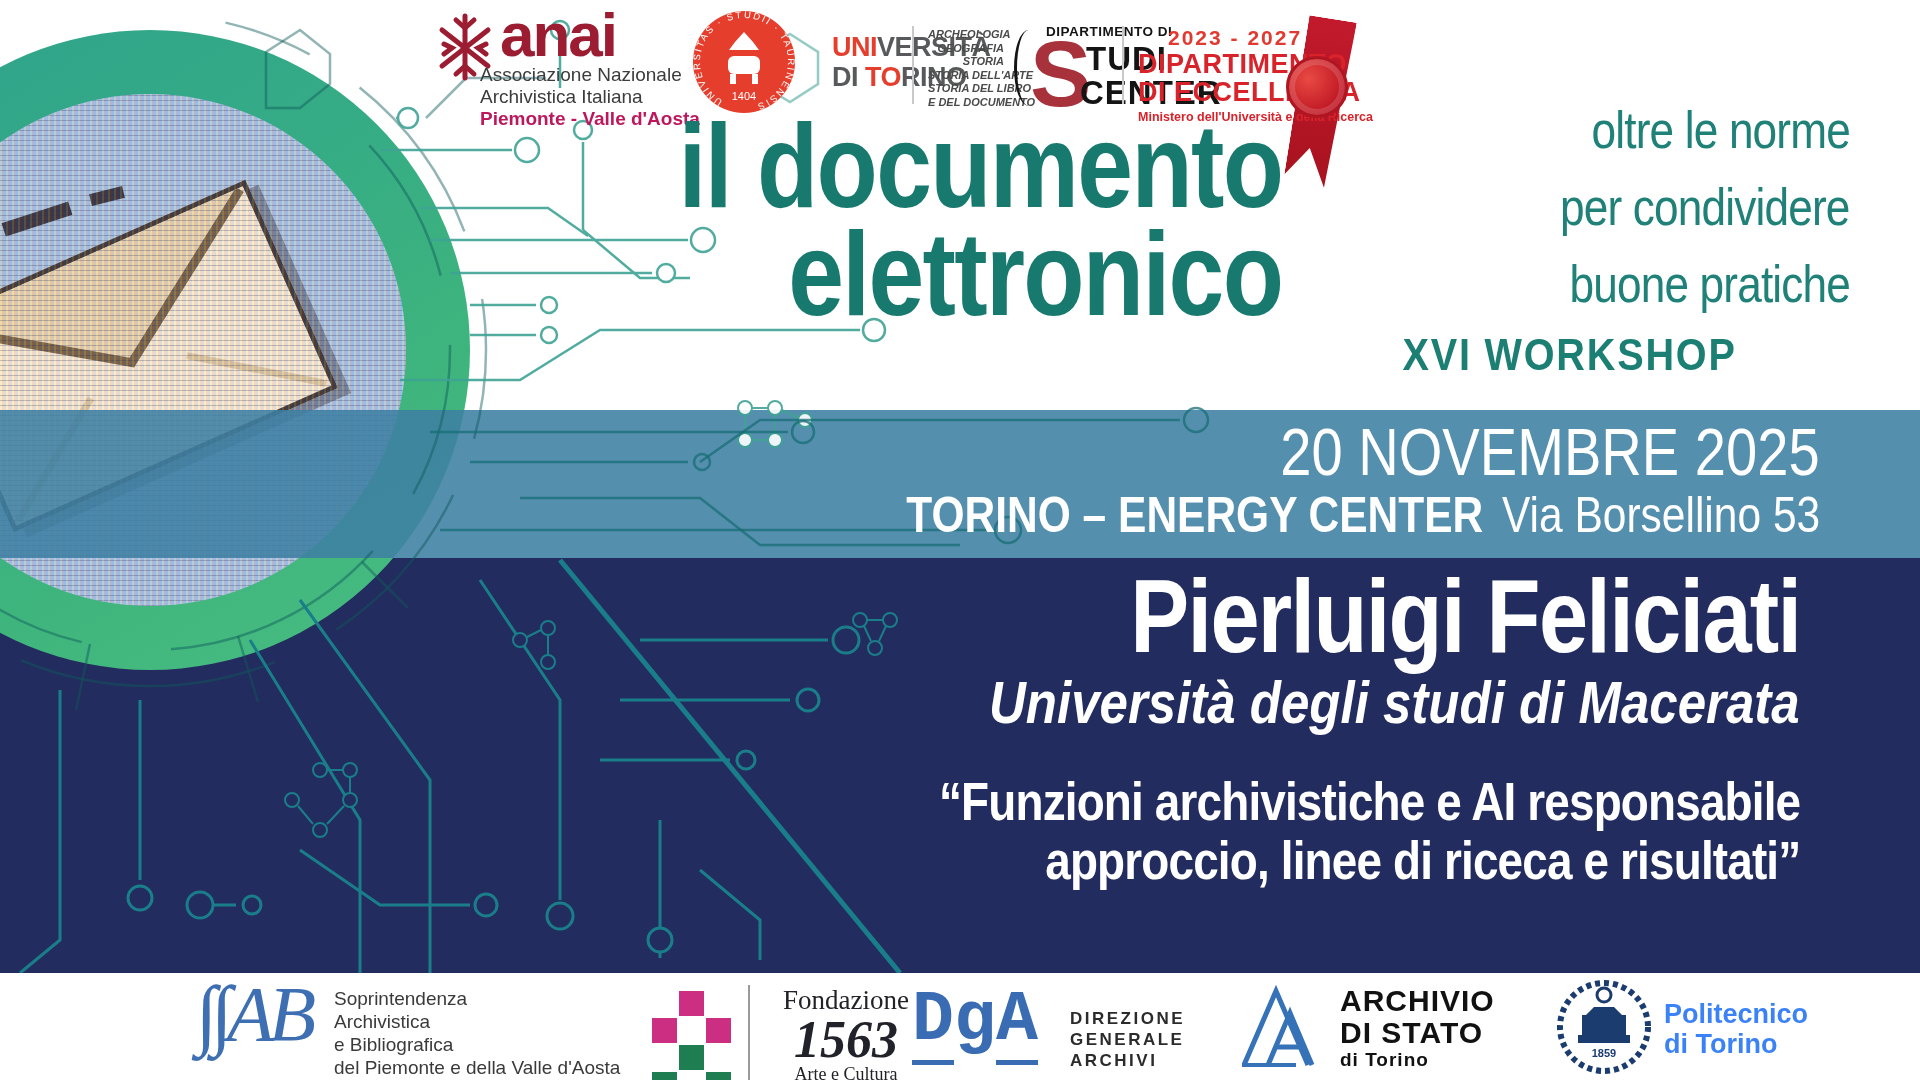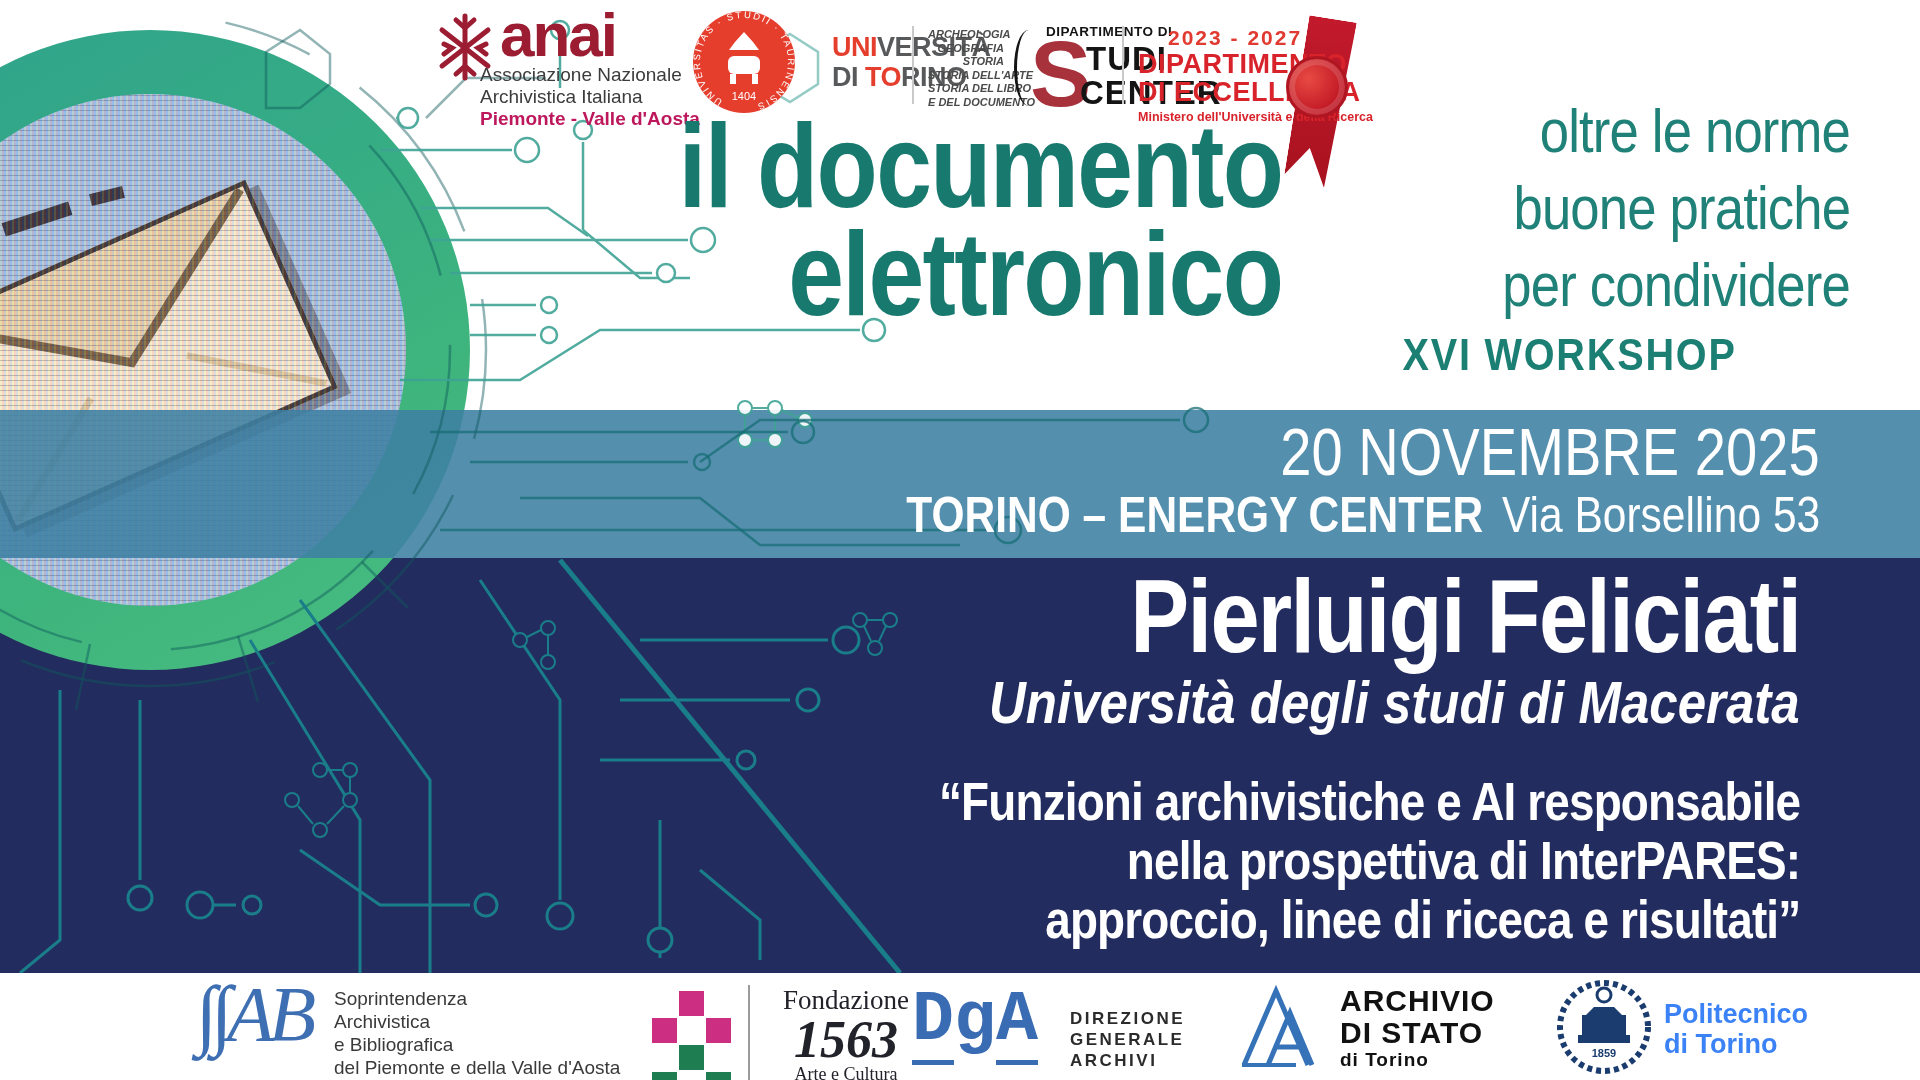--- a/index.html
+++ b/index.html
@@ -47,21 +47,21 @@
               transform:rotate(9deg);clip-path:polygon(0 0,100% 0,86% 100%,44% 78%,0 96%);}
   #ecc-seal{width:56px;height:56px;border-radius:50%;
             background:radial-gradient(circle at 35% 35%,#E84A43,#C01724 70%,#9C0F1D);
             border:3px solid #B01622;box-shadow:inset 0 0 0 6px rgba(255,255,255,.15);}
 
   
   .cond{display:inline-block;transform:scaleX(.85);transform-origin:right center;white-space:nowrap;}
   .condc{display:inline-block;transform:scaleX(.9);transform-origin:center center;white-space:nowrap;}
   #title{right:638px;top:112px;text-align:right;color:#187A6F;font-weight:700;
          font-size:118px;line-height:108px;letter-spacing:-2px;}
-  #subtitle{right:70px;top:92px;text-align:right;color:#1F8177;font-size:62px;line-height:77px;font-weight:400;letter-spacing:-1px;}
+  #subtitle{right:70px;top:92px;text-align:right;color:#1F8177;font-size:52px;line-height:77px;font-weight:400;letter-spacing:-1px;}
   #workshop{right:70px;top:330px;width:560px;text-align:center;color:#1C7F74;font-size:44px;font-weight:700;letter-spacing:2px;}
 
   
   #date-line{right:100px;top:414px;text-align:right;color:#fff;font-size:66px;font-weight:400;letter-spacing:0;}
   #venue-line{right:100px;top:486px;text-align:right;color:#fff;font-size:50px;}
   #venue-line .b{font-weight:700;}
   #venue-line .r{font-weight:400;margin-left:22px;}
 
   
   #speaker-name{right:120px;top:566px;text-align:right;color:#fff;font-size:104px;font-weight:700;line-height:100px;letter-spacing:-2px;}
@@ -279,22 +279,22 @@
   </div>
 </div>
 
 <div class="abs layer-content" id="title">
   <div><span class="cond">il documento</span></div>
   <div><span class="cond">elettronico</span></div>
 </div>
 
 <div class="abs layer-content" id="subtitle">
   <div><span class="cond">oltre le norme</span></div>
+  <div><span class="cond">per condividere</span></div>
   <div><span class="cond">buone pratiche</span></div>
-  <div><span class="cond">per condividere</span></div>
 </div>
 
 <div class="abs layer-content" id="workshop">
   <span class="condc">XVI WORKSHOP</span>
 </div>
 
 <div class="abs layer-content" id="date-line">
   <span class="cond">20 NOVEMBRE 2025</span>
 </div>
 <div class="abs layer-content" id="venue-line">
@@ -302,21 +302,20 @@
 </div>
 
 <div class="abs layer-content" id="speaker-name">
   <span class="cond">Pierluigi Feliciati</span>
 </div>
 <div class="abs layer-content" id="speaker-aff">
   <span class="cond">Università degli studi di Macerata</span>
 </div>
 <div class="abs layer-content" id="talk">
   <div><span class="cond">“Funzioni archivistiche e AI responsabile</span></div>
-  <div><span class="cond">nella prospettiva di InterPARES:</span></div>
   <div><span class="cond">approccio, linee di riceca e risultati”</span></div>
 </div>
 
 <div class="abs layer-content" style="left:0;top:973px;width:1920px;height:107px;background:#fff;">
 
   <div class="abs" style="left:196px;top:10px;">
     <div class="abs nowrap" id="sab-mark" style="left:0;top:-4px;">∫∫AB</div>
     <div class="abs" style="left:138px;top:4px;">
       <div class="sab-text nowrap">Soprintendenza</div>
       <div class="sab-text nowrap">Archivistica</div>

